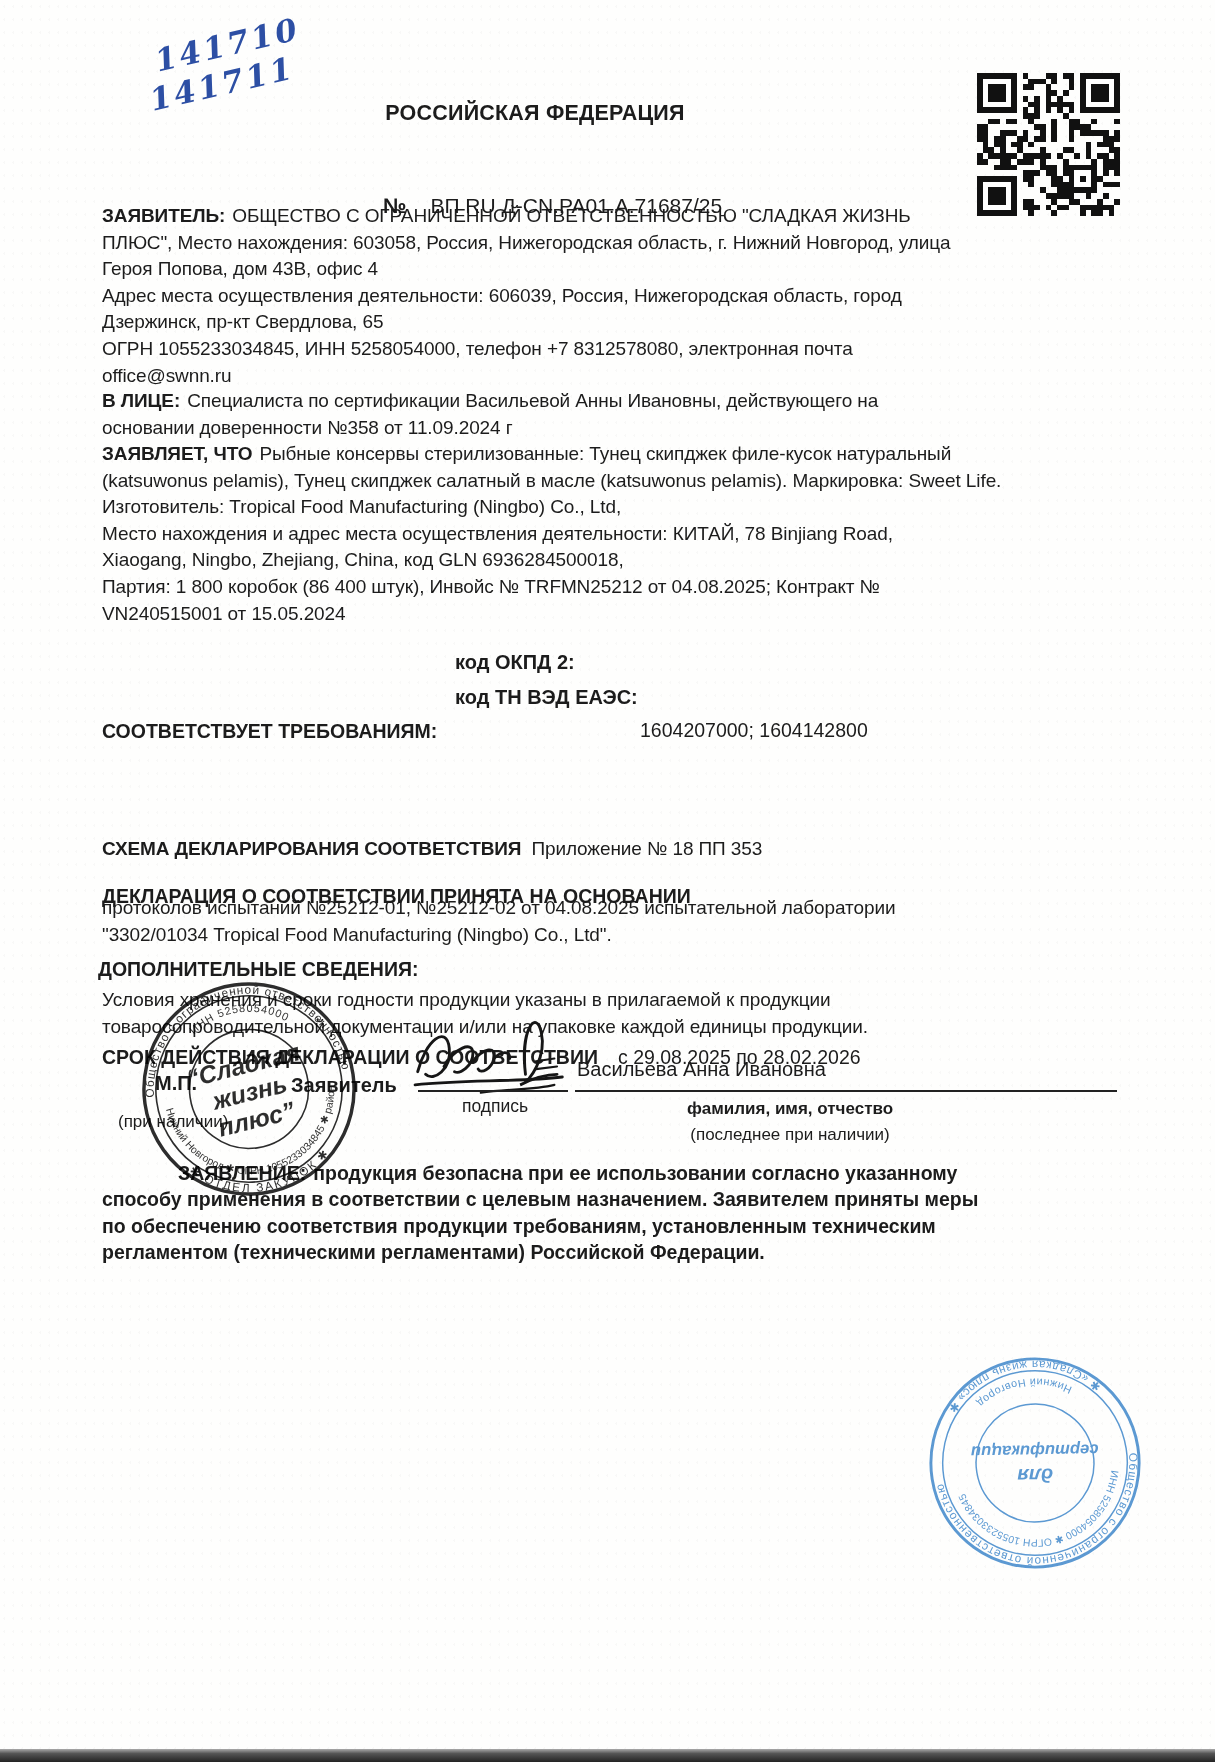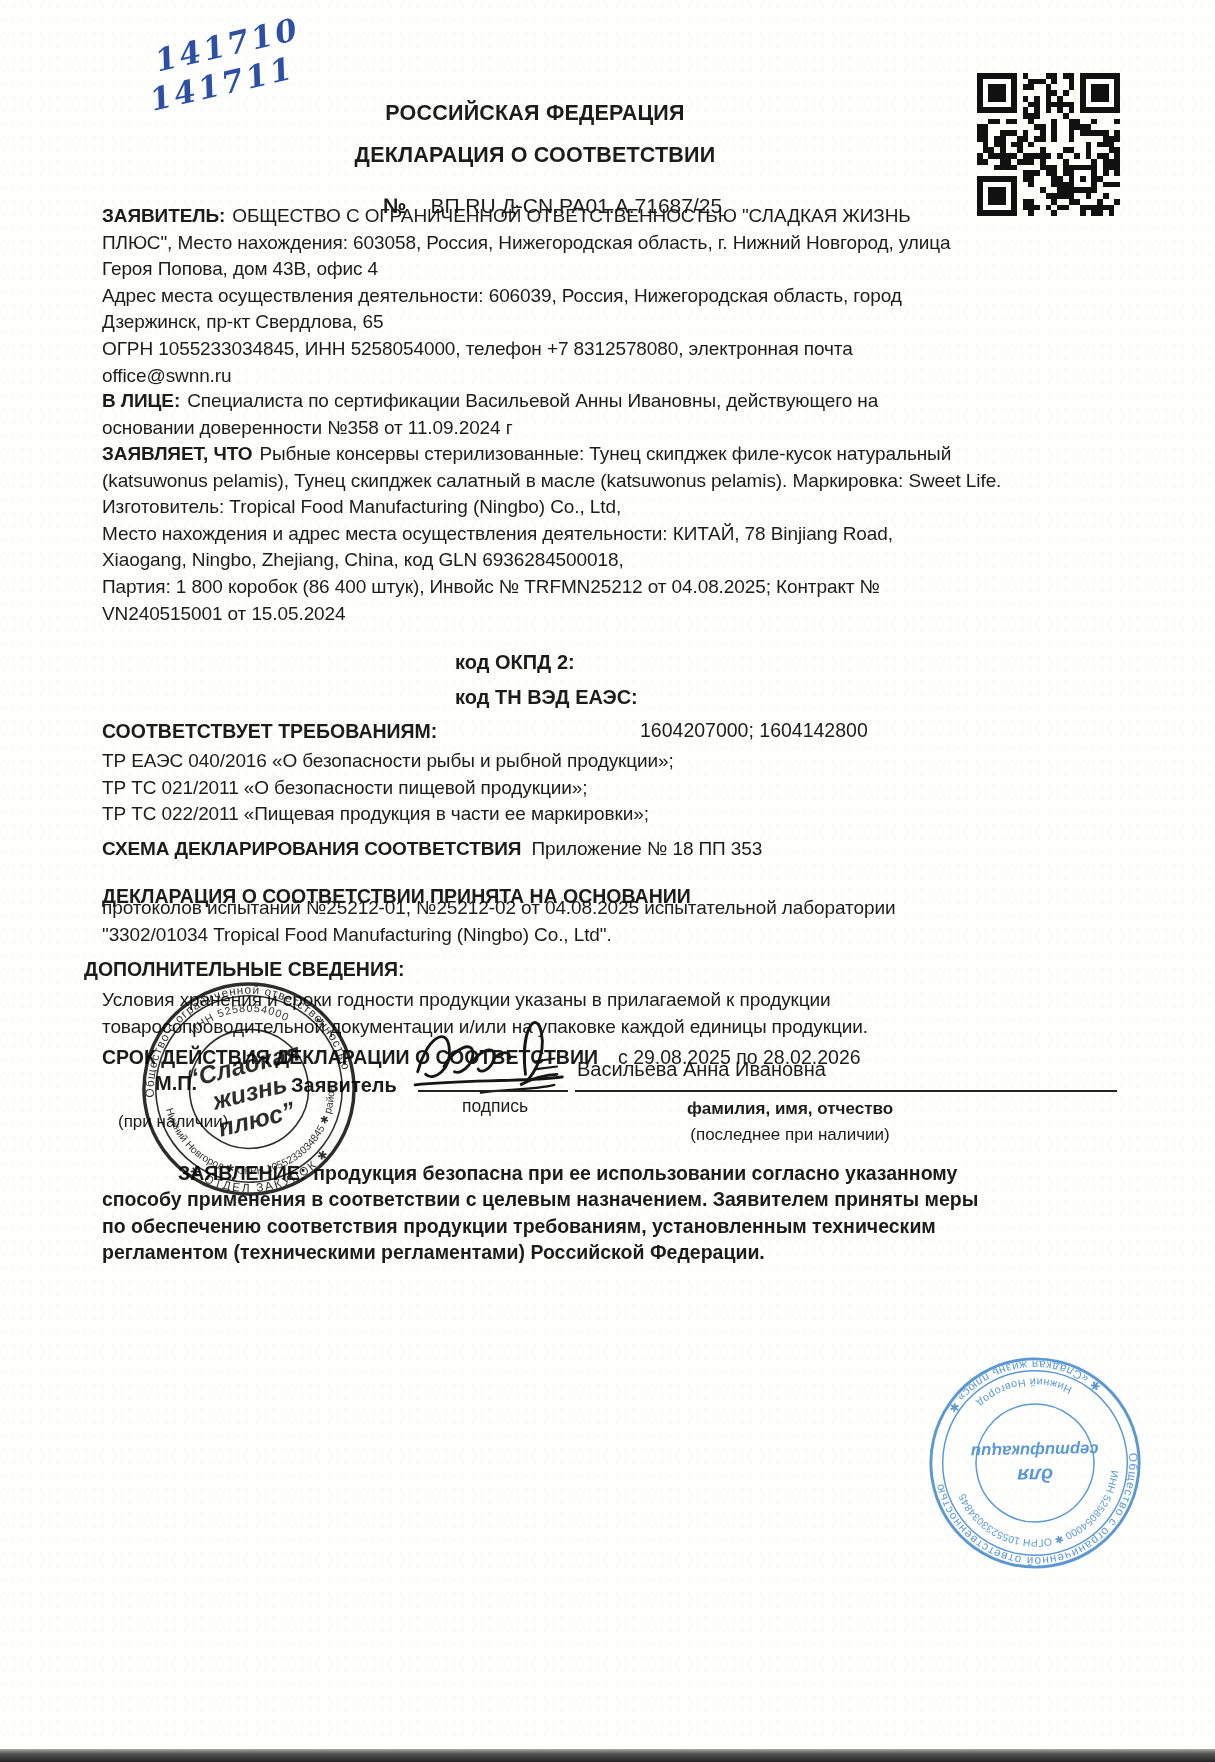--- a/index.html
+++ b/index.html
@@ -34,21 +34,21 @@
   #codes-okpd{left:455px;top:651px;font-size:20px;font-weight:bold;}
   #codes-tnved{left:455px;top:686px;font-size:20px;font-weight:bold;}
   #tnved-value{left:640px;top:688px;font-size:19.5px;margin-top:31px;}
 
   #req-heading{left:102px;top:720px;font-size:19.5px;font-weight:bold;}
   #req-items{left:102px;top:748px;}
   #scheme{left:102px;top:836px;}
   #scheme .v{margin-left:10px;}
   #basis-heading{left:102px;top:866px;font-size:19.5px;font-weight:bold;margin-top:19px;}
   #basis-text{left:102px;top:895px;}
-  #add-heading{left:84px;top:958px;font-size:19.5px;font-weight:bold;}
+  #add-heading{left:98px;top:958px;font-size:19.5px;font-weight:bold;}
   #add-text{left:102px;top:987px;}
   #validity{left:102px;top:1046px;font-size:19.5px;}
   #validity .v{margin-left:20px;font-weight:normal;}
 
   #sig-name{left:577px;top:1058px;font-size:20px;}
   .hline{border-top:2px solid #222;height:0;}
   #sig-line1{left:418px;top:1090px;width:150px;}
   #sig-line2{left:575px;top:1090px;width:542px;}
   #sig-caption{left:420px;top:1096px;width:150px;text-align:center;font-size:17.5px;}
   #name-caption{left:620px;top:1096px;width:340px;text-align:center;font-size:17px;line-height:26px;}
@@ -289,21 +289,20 @@
       <rect x="20" y="2" width="3" height="3" fill="#111"></rect>
       <rect x="0" y="18" width="7" height="7" fill="#111"></rect>
       <rect x="1" y="19" width="5" height="5" fill="#fff"></rect>
       <rect x="2" y="20" width="3" height="3" fill="#111"></rect>
       <rect x="16" y="16" width="5" height="5" fill="#111"></rect>
       <rect x="17" y="17" width="3" height="3" fill="#fff"></rect>
       <rect x="18" y="18" width="1" height="1" fill="#111"></rect>
     </svg>
 
   <div id="title-country" class="abs">РОССИЙСКАЯ ФЕДЕРАЦИЯ</div>
-  <div id="title-doc" class="abs">ДЕКЛАРАЦИЯ О СООТВЕТСТВИИ</div>
   <div id="number-line" class="abs">
     <span class="num-label">№</span><span>ВП RU Д-CN.РА01.А.71687/25</span>
   </div>
 
   <div id="applicant" class="abs body-text">
     <span class="b label-inline">ЗАЯВИТЕЛЬ:</span><span class="pre">ОБЩЕСТВО С ОГРАНИЧЕННОЙ ОТВЕТСТВЕННОСТЬЮ "СЛАДКАЯ ЖИЗНЬ
 ПЛЮС", Место нахождения: 603058, Россия, Нижегородская область, г. Нижний Новгород, улица
 Героя Попова, дом 43В, офис 4
 Адрес места осуществления деятельности: 606039, Россия, Нижегородская область, город
 Дзержинск, пр-кт Свердлова, 65
@@ -324,23 +323,20 @@
 Xiaogang, Ningbo, Zhejiang, China, код GLN 6936284500018,
 Партия: 1 800 коробок (86 400 штук), Инвойс № TRFMN25212 от 04.08.2025; Контракт №
 VN240515001 от 15.05.2024</span>
   </div>
 
   <div id="codes-okpd" class="abs">код ОКПД 2:</div>
   <div id="codes-tnved" class="abs">код ТН ВЭД ЕАЭС:</div>
   <div id="tnved-value" class="abs">1604207000; 1604142800</div>
 
   <div id="req-heading" class="abs">СООТВЕТСТВУЕТ ТРЕБОВАНИЯМ:</div>
-  <div id="req-items" class="abs body-text pre">ТР ЕАЭС 040/2016 «О безопасности рыбы и рыбной продукции»;
-ТР ТС 021/2011 «О безопасности пищевой продукции»;
-ТР ТС 022/2011 «Пищевая продукция в части ее маркировки»;</div>
 
   <div id="scheme" class="abs body-text">
     <span class="b">СХЕМА ДЕКЛАРИРОВАНИЯ СООТВЕТСТВИЯ</span><span class="v">Приложение № 18 ПП 353</span>
   </div>
 
   <div id="basis-heading" class="abs">ДЕКЛАРАЦИЯ О СООТВЕТСТВИИ ПРИНЯТА НА ОСНОВАНИИ</div>
   <div id="basis-text" class="abs body-text pre">протоколов испытаний №25212-01, №25212-02 от 04.08.2025 испытательной лаборатории
 "3302/01034 Tropical Food Manufacturing (Ningbo) Co., Ltd".</div>
 
   <div id="add-heading" class="abs">ДОПОЛНИТЕЛЬНЫЕ СВЕДЕНИЯ:</div>

